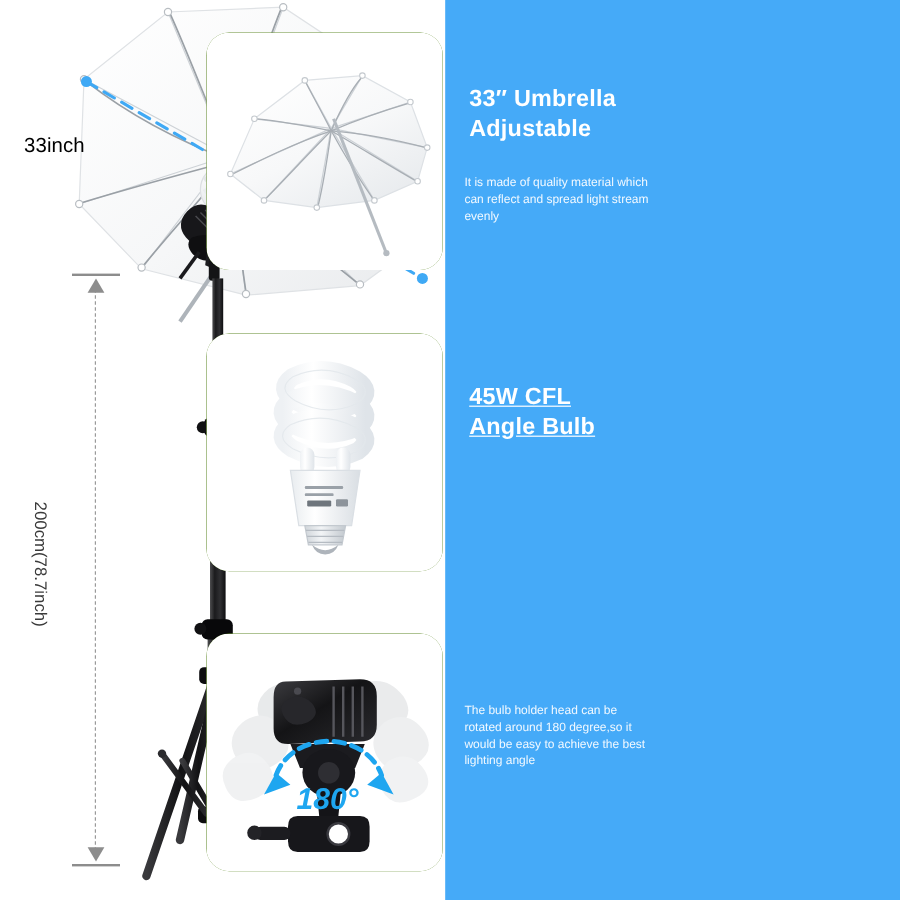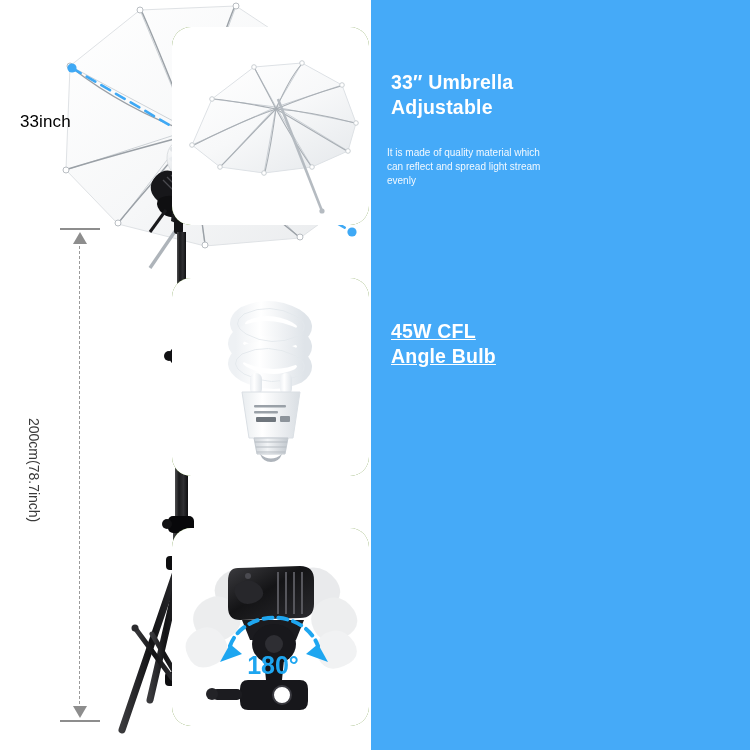--- a/index.html
+++ b/index.html
@@ -32,21 +32,21 @@
   .blue-panel{position:absolute;left:371px;top:0;width:379px;height:750px;background:#45aaf8;}
 
   .feature{position:absolute;left:16px;width:160px;color:#ffffff;}
   .feature h2{margin:4px;font-size:19.5px;font-weight:bold;line-height:1.28;letter-spacing:.2px;}
   .feature p{margin:26px 0 0 0;font-size:10px;line-height:1.40;color:#f2f9ff;font-weight:400;}
   .f1{top:66px;}
   .f2{top:315px;text-decoration:underline;}
   .f3{top:560px;}
 
   
-  .card{position:absolute;left:172px;width:197px;background:#4d7c0f;border-radius:19px;overflow:hidden;}
+  .card{position:absolute;left:172px;width:197px;background:#4d7c0f;border-radius:19px;overflow:hidden;font-style:italic;}
   .c1{top:27px;height:198px;}
   .c2{top:278px;height:198px;}
   .c3{top:528px;height:198px;}
   .card svg{display:block;width:100%;height:100%;}
 </style>
 </head>
 <body>
 
 <div id="stage">
 
@@ -209,20 +209,21 @@
     </div>
 
     <div class="feature f2">
       <h2>
         <span>45W CFL</span><br>
         <span>Angle Bulb</span>
       </h2>
     </div>
 
     <div class="feature f3">
+      <p>The bulb holder head can be rotated around 180 degree,so it would be easy to achieve the best lighting angle</p>
     </div>
   </div>
 
   <div class="card c1">
     <svg viewBox="0 0 197 198">
       <defs>
         <linearGradient id="ucan" x1="0.1" y1="0" x2="0.9" y2="1">
           <stop offset="0%" stop-color="#ffffff"></stop>
           <stop offset="50%" stop-color="#f7f8f9"></stop>
           <stop offset="100%" stop-color="#e6e9ec"></stop>

